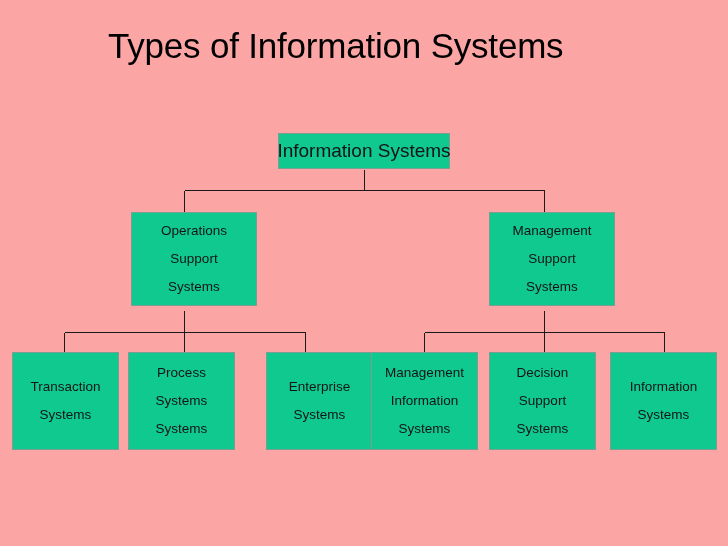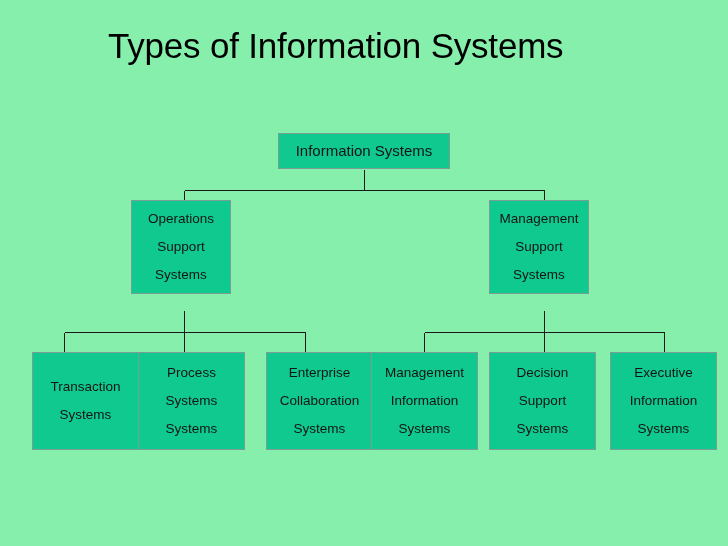--- a/index.html
+++ b/index.html
@@ -11,21 +11,21 @@
     width: 728px;
     height: 546px;
     font-family: "Liberation Sans", sans-serif;
     -webkit-font-smoothing: antialiased;
   }
 
   #slide {
     position: relative;
     width: 728px;
     height: 546px;
-    background: #86efac;
+    background: #fca5a5;
     overflow: hidden;
   }
 
   
   #slide-title {
     position: absolute;
     left: 108px;
     top: 24px;
     width: 560px;
     font-size: 35px;
@@ -76,41 +76,41 @@
   }
 
   
   .node.root {
     left: 278px;
     top: 133px;
     width: 172px;
     height: 36px;
   }
   .node.root .line {
-    font-size: 15px;
+    font-size: 19px;
     line-height: 20px;
   }
 
   
   .node.lvl2 {
-    top: 200px;
-    width: 100px;
+    top: 212px;
+    width: 126px;
     height: 94px;
   }
   .node.lvl2.n-oss { left: 131px; }
   .node.lvl2.n-mss { left: 489px; }
 
   
   .node.leaf {
     top: 352px;
     width: 107px;
     height: 98px;
   }
-  .node.leaf.c0 { left: 12px; margin-left: 20px; }
-  .node.leaf.c1 { left: 138px; }
+  .node.leaf.c0 { left: 12px; }
+  .node.leaf.c1 { left: 128px; }
   .node.leaf.c2 { left: 266px; }
   .node.leaf.c3 { left: 371px; }
   .node.leaf.c4 { left: 489px; }
   .node.leaf.c5 { left: 610px; }
 </style>
 </head>
 <body>
 
 <div id="slide">
 
@@ -164,36 +164,34 @@
     </div>
 
     <div class="node leaf c1">
       <span class="line">Process</span>
       <span class="line">Systems</span>
       <span class="line">Systems</span>
     </div>
 
     <div class="node leaf c2">
       <span class="line">Enterprise</span>
-      <span class="line">Collaboration</span>
       <span class="line">Systems</span>
     </div>
 
     <div class="node leaf c3">
       <span class="line">Management</span>
       <span class="line">Information</span>
       <span class="line">Systems</span>
     </div>
 
     <div class="node leaf c4">
       <span class="line">Decision</span>
       <span class="line">Support</span>
       <span class="line">Systems</span>
     </div>
 
     <div class="node leaf c5">
-      <span class="line">Executive</span>
       <span class="line">Information</span>
       <span class="line">Systems</span>
     </div>
 
   </div>
 </div>
 
 </body></html>

